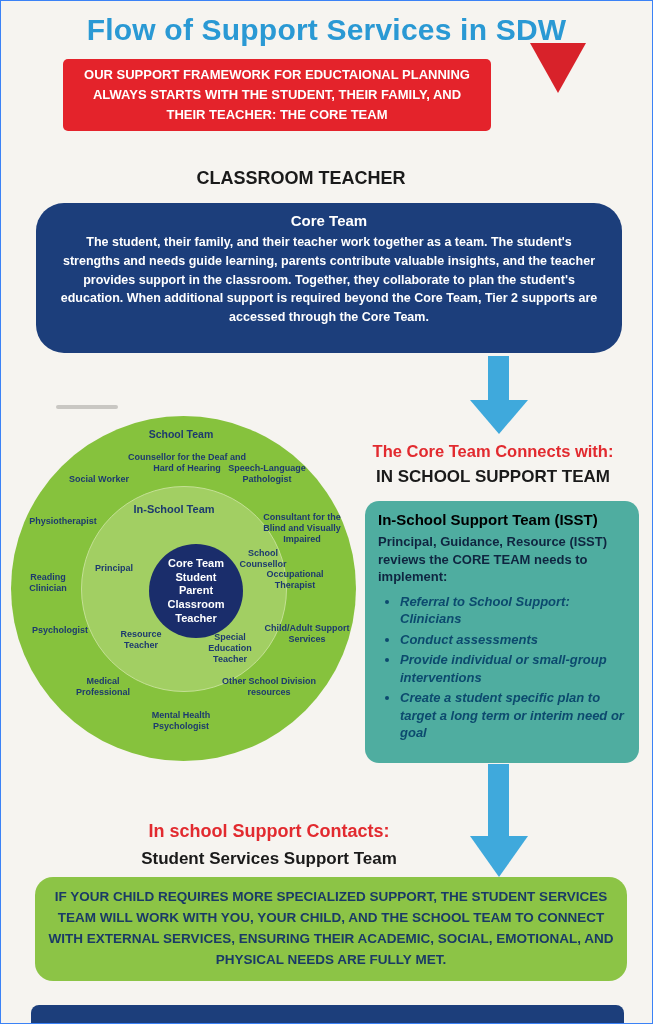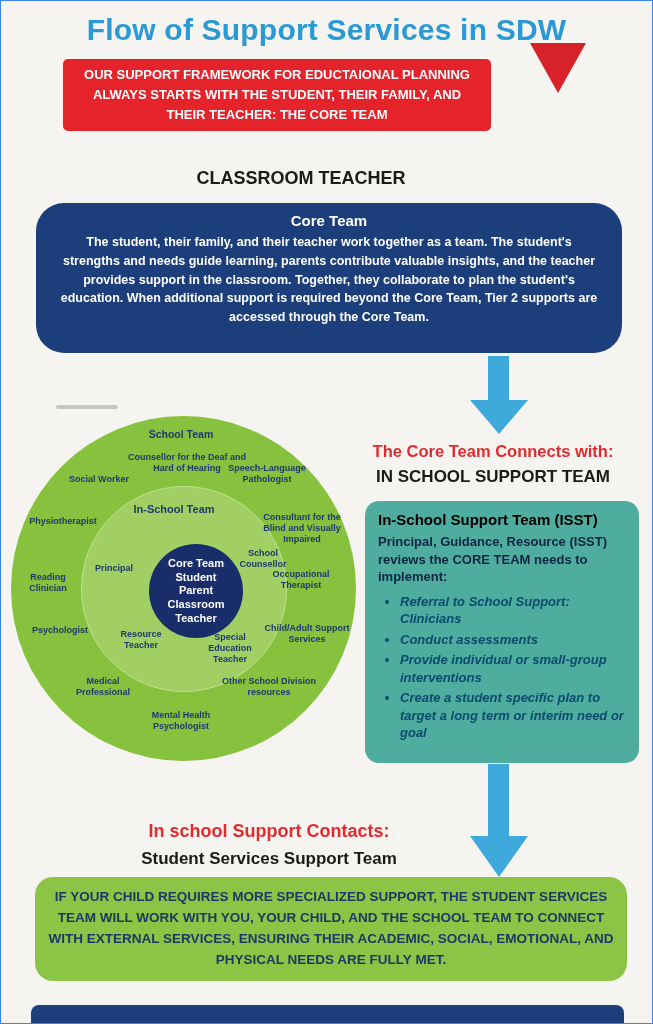--- a/index.html
+++ b/index.html
@@ -179,21 +179,21 @@
     <div class="ring-outer"></div>
     <div class="ring-middle"></div>
 
     <div class="lbl ring-title" style="left:170px;top:18px;width:110px">School Team</div>
     <div class="lbl" style="left:176px;top:47px;width:120px">Counsellor for the Deaf and Hard of Hearing</div>
     <div class="lbl" style="left:256px;top:58px;width:108px">Speech-Language Pathologist</div>
     <div class="lbl" style="left:88px;top:63px;width:90px">Social Worker</div>
     <div class="lbl" style="left:52px;top:105px;width:90px">Physiotherapist</div>
     <div class="lbl" style="left:291px;top:112px;width:95px">Consultant for the Blind and Visually Impaired</div>
     <div class="lbl" style="left:37px;top:167px;width:62px">Reading Clinician</div>
-    <div class="lbl" style="left:290px;top:164px;width:85px">Occupational Therapist</div>
+    <div class="lbl" style="left:284px;top:164px;width:85px">Occupational Therapist</div>
     <div class="lbl" style="left:49px;top:214px;width:90px">Psychologist</div>
     <div class="lbl" style="left:296px;top:218px;width:95px">Child/Adult Support Services</div>
     <div class="lbl" style="left:92px;top:271px;width:72px">Medical Professional</div>
     <div class="lbl" style="left:258px;top:271px;width:115px">Other School Division resources</div>
     <div class="lbl" style="left:170px;top:305px;width:100px">Mental Health Psychologist</div>
 
     <div class="lbl mid-title" style="left:163px;top:94px;width:110px">In-School Team</div>
     <div class="lbl" style="left:103px;top:152px;width:70px">Principal</div>
     <div class="lbl" style="left:252px;top:143px;width:72px">School Counsellor</div>
     <div class="lbl" style="left:130px;top:224px;width:68px">Resource Teacher</div>

